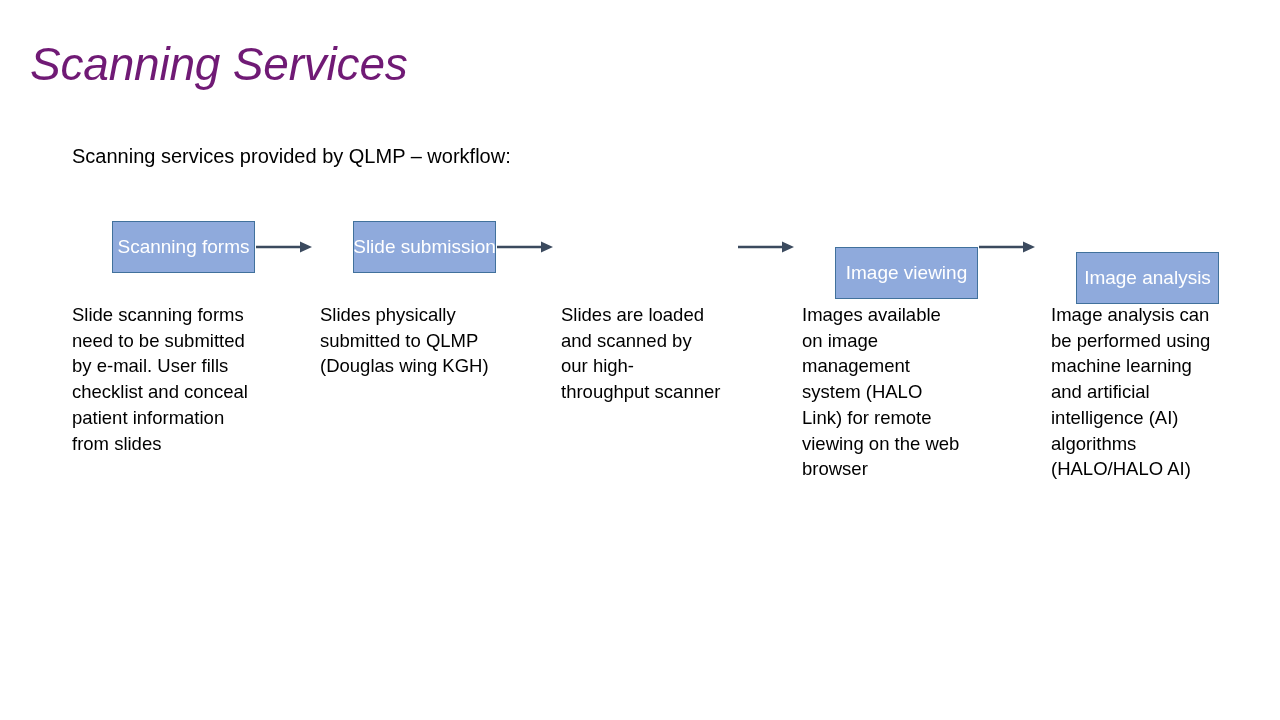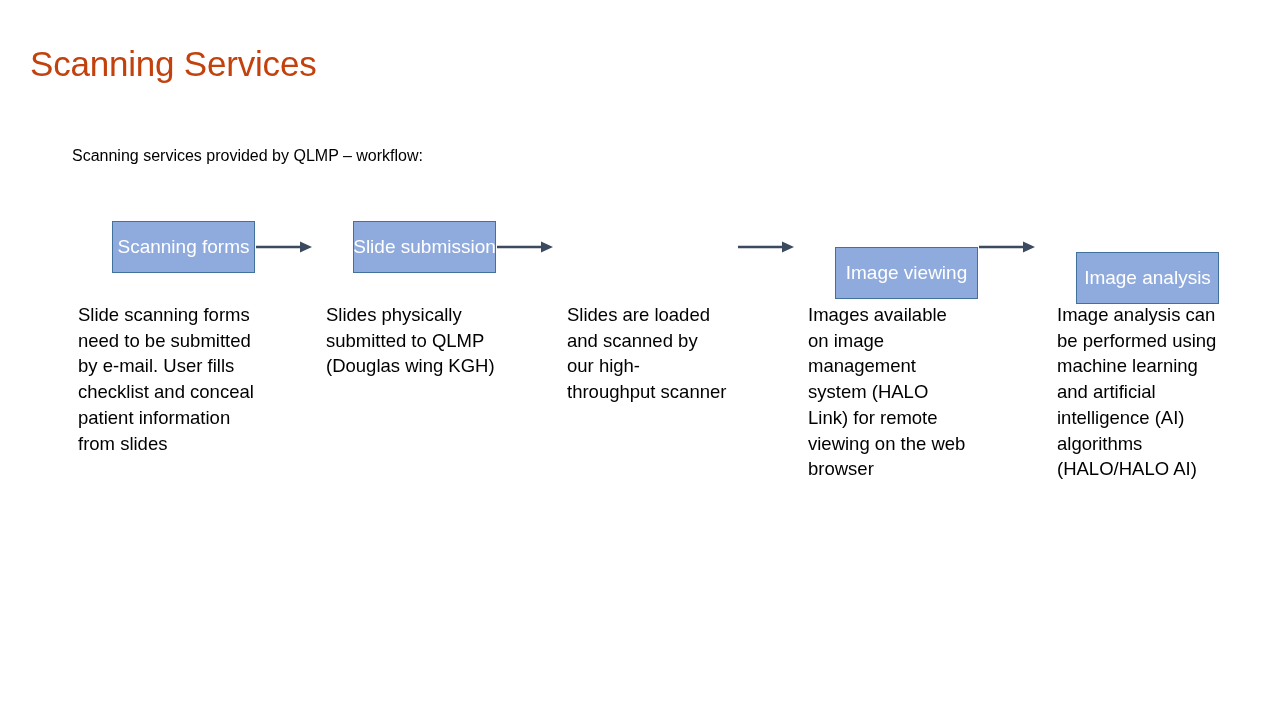--- a/index.html
+++ b/index.html
@@ -21,34 +21,35 @@
     inset: 0;
     background: #ffffff;
   }
 
   
   .slide-title {
     position: absolute;
     left: 30px;
     top: 32px;
     width: 1150px;
-    font-size: 35px;
+    font-size: 46px;
     line-height: 64px;
     font-weight: 400;
-    color: #c2410c;
+    color: #701a75;
     letter-spacing: -0.2px;
     white-space: nowrap;
+    font-style: italic;
   }
 
   
   .subtitle {
     position: absolute;
     left: 72px;
     top: 142px;
-    font-size: 16px;
+    font-size: 20px;
     line-height: 28px;
     color: #000000;
     white-space: nowrap;
   }
 
   
   .flow-row {
     position: absolute;
     left: 72px;
     top: 221px;
@@ -95,21 +96,20 @@
     top: 302px;
     width: 1180px;
   }
   .desc-col {
     position: absolute;
     top: 0;
     font-size: 18.5px;
     line-height: 25.7px;
     color: #000000;
     text-align: left;
-    margin-left: 6px;
   }
 </style>
 </head>
 <body>
 
 <div class="slide">
 
   <div class="slide-title">Scanning Services</div>
 
   <div class="subtitle">Scanning services provided by QLMP – workflow:</div>

